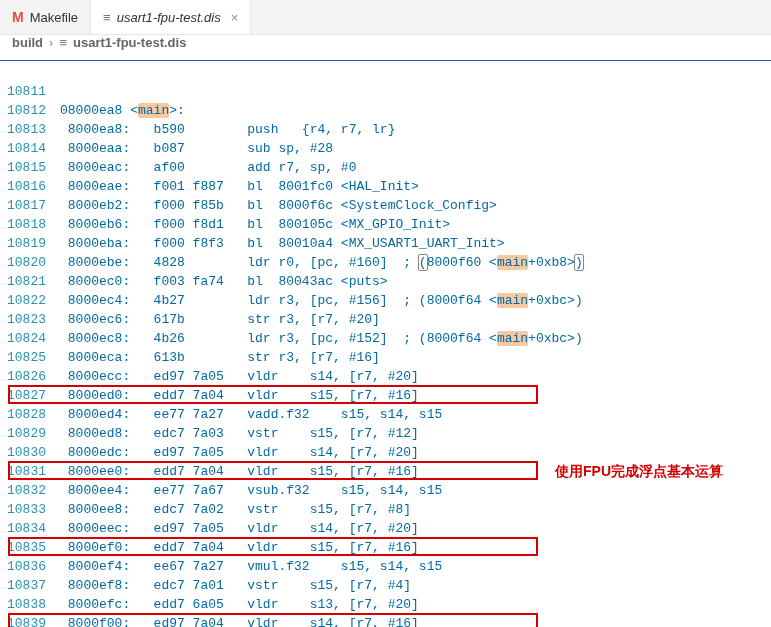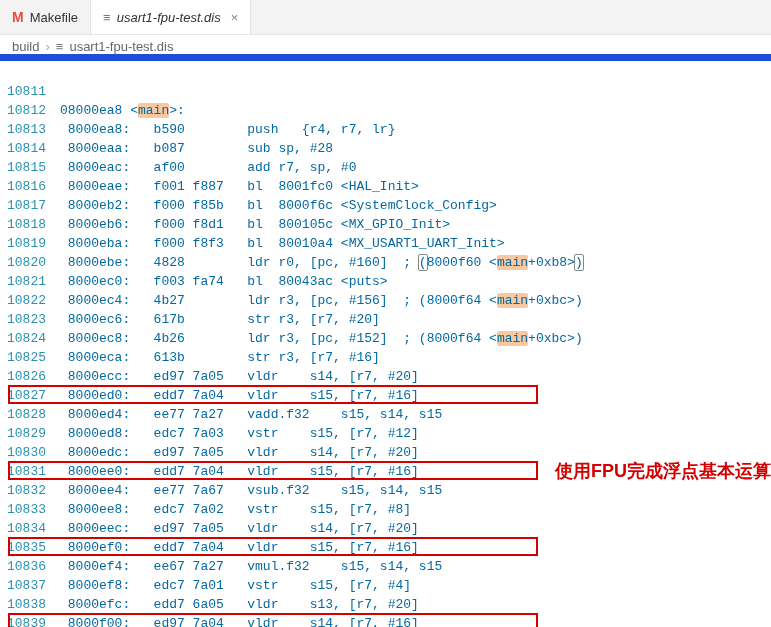--- a/index.html
+++ b/index.html
@@ -5,35 +5,35 @@
   * { margin: 0; padding: 0; box-sizing: border-box; }
   body { font-family: "Segoe UI", -apple-system, sans-serif; font-size: 13px; color: #333; background: #fff; width: 771px; }
   
   .tabs { display: flex; height: 35px; border-bottom: 1px solid #e5e5e5; background: #f3f3f3; }
   .tab { display: flex; align-items: center; padding: 0 12px; cursor: pointer; border-right: 1px solid #e5e5e5; gap: 6px; }
   .tab.active { background: #fff; font-style: italic; }
   .tab-icon-m { color: #e74c3c; font-weight: bold; font-style: normal; font-size: 14px; }
   .tab-icon-lines { color: #7a7a7a; font-style: normal; }
   .tab-close { color: #888; font-style: normal; margin-left: 4px; }
   
-  .breadcrumb { display: flex; align-items: flex-end; height: 26px; padding: 0 12px; color: #666; gap: 6px; border-bottom: 7px solid #1d4ed8; }
+  .breadcrumb { display: flex; align-items: flex-start; height: 26px; padding: 0 12px; color: #666; gap: 6px; border-bottom: 1px solid #1d4ed8; font-weight: bold; }
   .breadcrumb .sep { color: #aaa; }
   .breadcrumb .bc-icon { color: #7a7a7a; }
   
   .code-area { font-family: Consolas, "Courier New", monospace; font-size: 13px; line-height: 19px; white-space: pre; overflow: hidden; padding-top: 2px; }
   .line { display: flex; position: relative; }
   .gutter { width: 60px; text-align: right; padding-right: 14px; color: #2b91af; user-select: none; }
   .content { flex: 1; color: #0369a1; }
   
   .hl-main { background: #f8c8a0; border-radius: 2px; }
   .hl-search { background: #f8c8a0; border-radius: 2px; }
   .match-paren { border: 1px solid #888; border-radius: 2px; margin: -1px; }
   
   .red-box { position: absolute; border: 2px solid #d40000; pointer-events: none; }
-  .annotation { position: absolute; color: #d40000; font-weight: bold; font-family: "Microsoft YaHei", sans-serif; font-size: 18px; }
+  .annotation { position: absolute; color: #d40000; font-weight: bold; font-family: "Microsoft YaHei", sans-serif; font-size: 14px; }
 </style>
 </head>
 <body>
 
 <div class="tabs">
   <div class="tab">
     <span class="tab-icon-m">M</span>
     <span>Makefile</span>
   </div>
   <div class="tab active">

